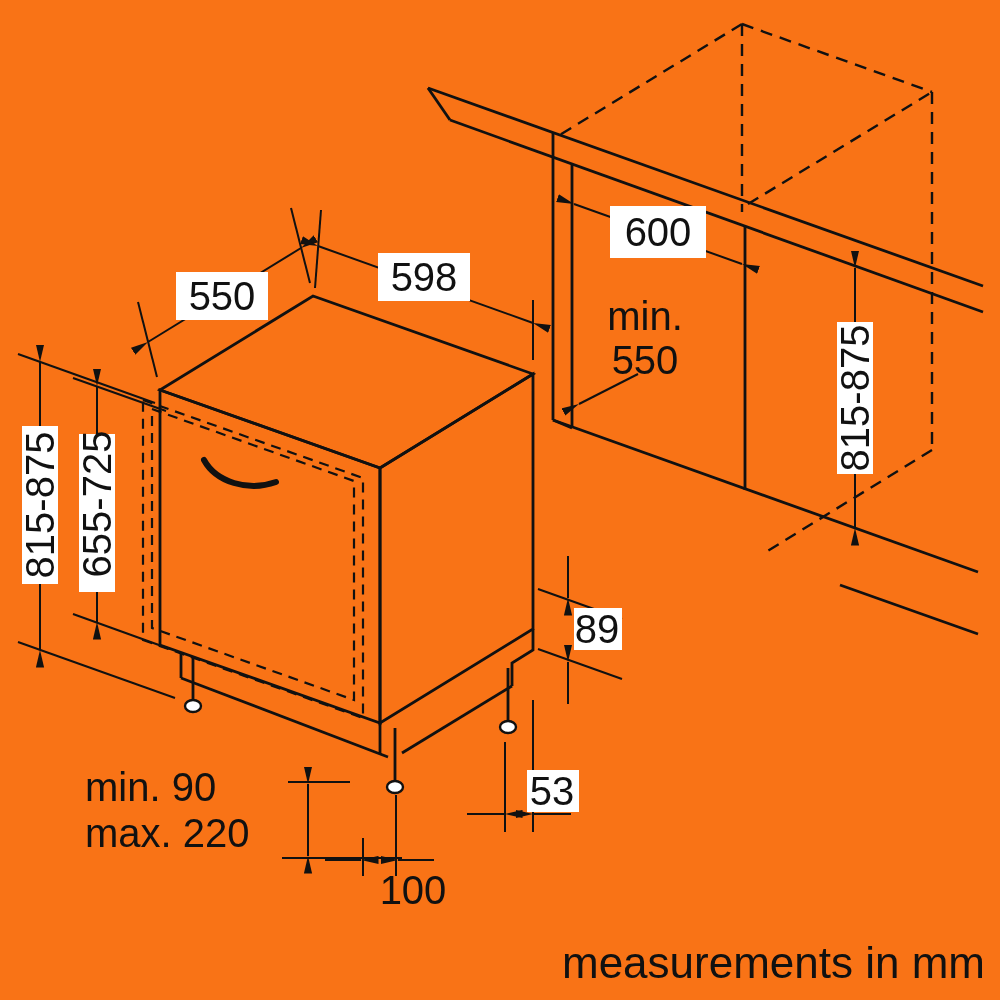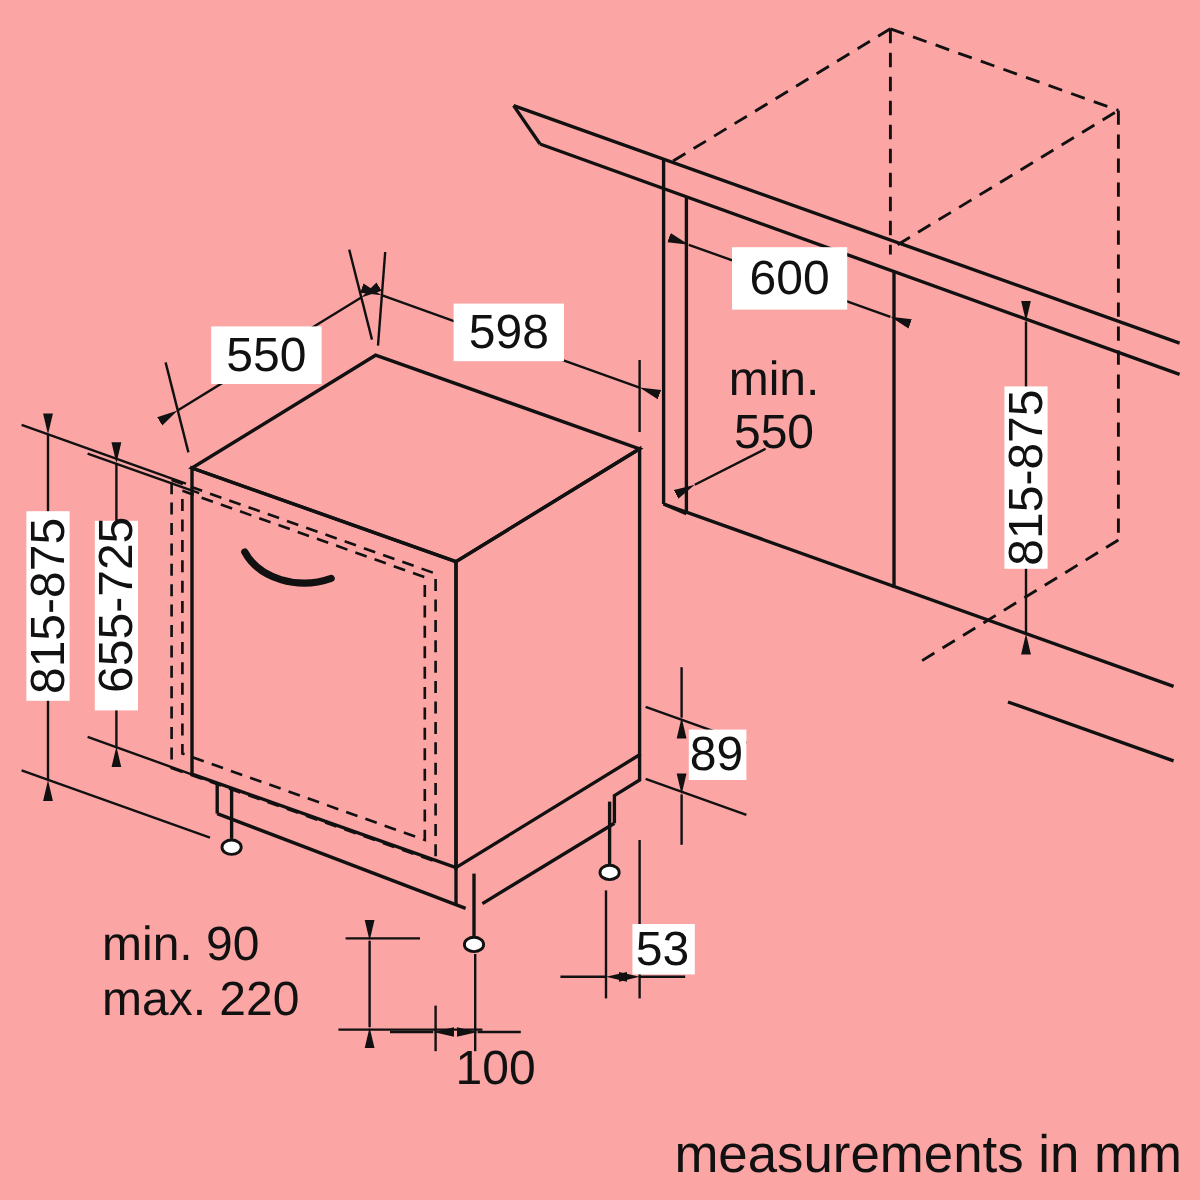--- a/index.html
+++ b/index.html
@@ -1,16 +1,16 @@
 <!DOCTYPE html>
 <html><head>
 <meta charset="utf-8">
 <style>
   html,body{margin:0;padding:0;background:#fff;}
-  #canvas{position:relative;width:1000px;height:1000px;background:#fca5a5;overflow:hidden;
+  #canvas{position:relative;width:1000px;height:1000px;background:#f97316;overflow:hidden;
           font-family:"Liberation Sans", sans-serif;}
   svg{display:block;}
   text{fill:#111;font-family:"Liberation Sans", sans-serif;}
   .dimtxt{font-size:40px;}
   .foottxt{font-size:44px;}
   .obj{stroke:#111;stroke-width:2.8;fill:none;}
   .thin{stroke:#111;stroke-width:2;fill:none;}
   .dash{stroke:#111;stroke-width:2.4;fill:none;stroke-dasharray:12 8;}
   .doordash{stroke:#111;stroke-width:2.2;fill:none;stroke-dasharray:10 7;}
   .ko{fill:#fff;stroke:none;}

